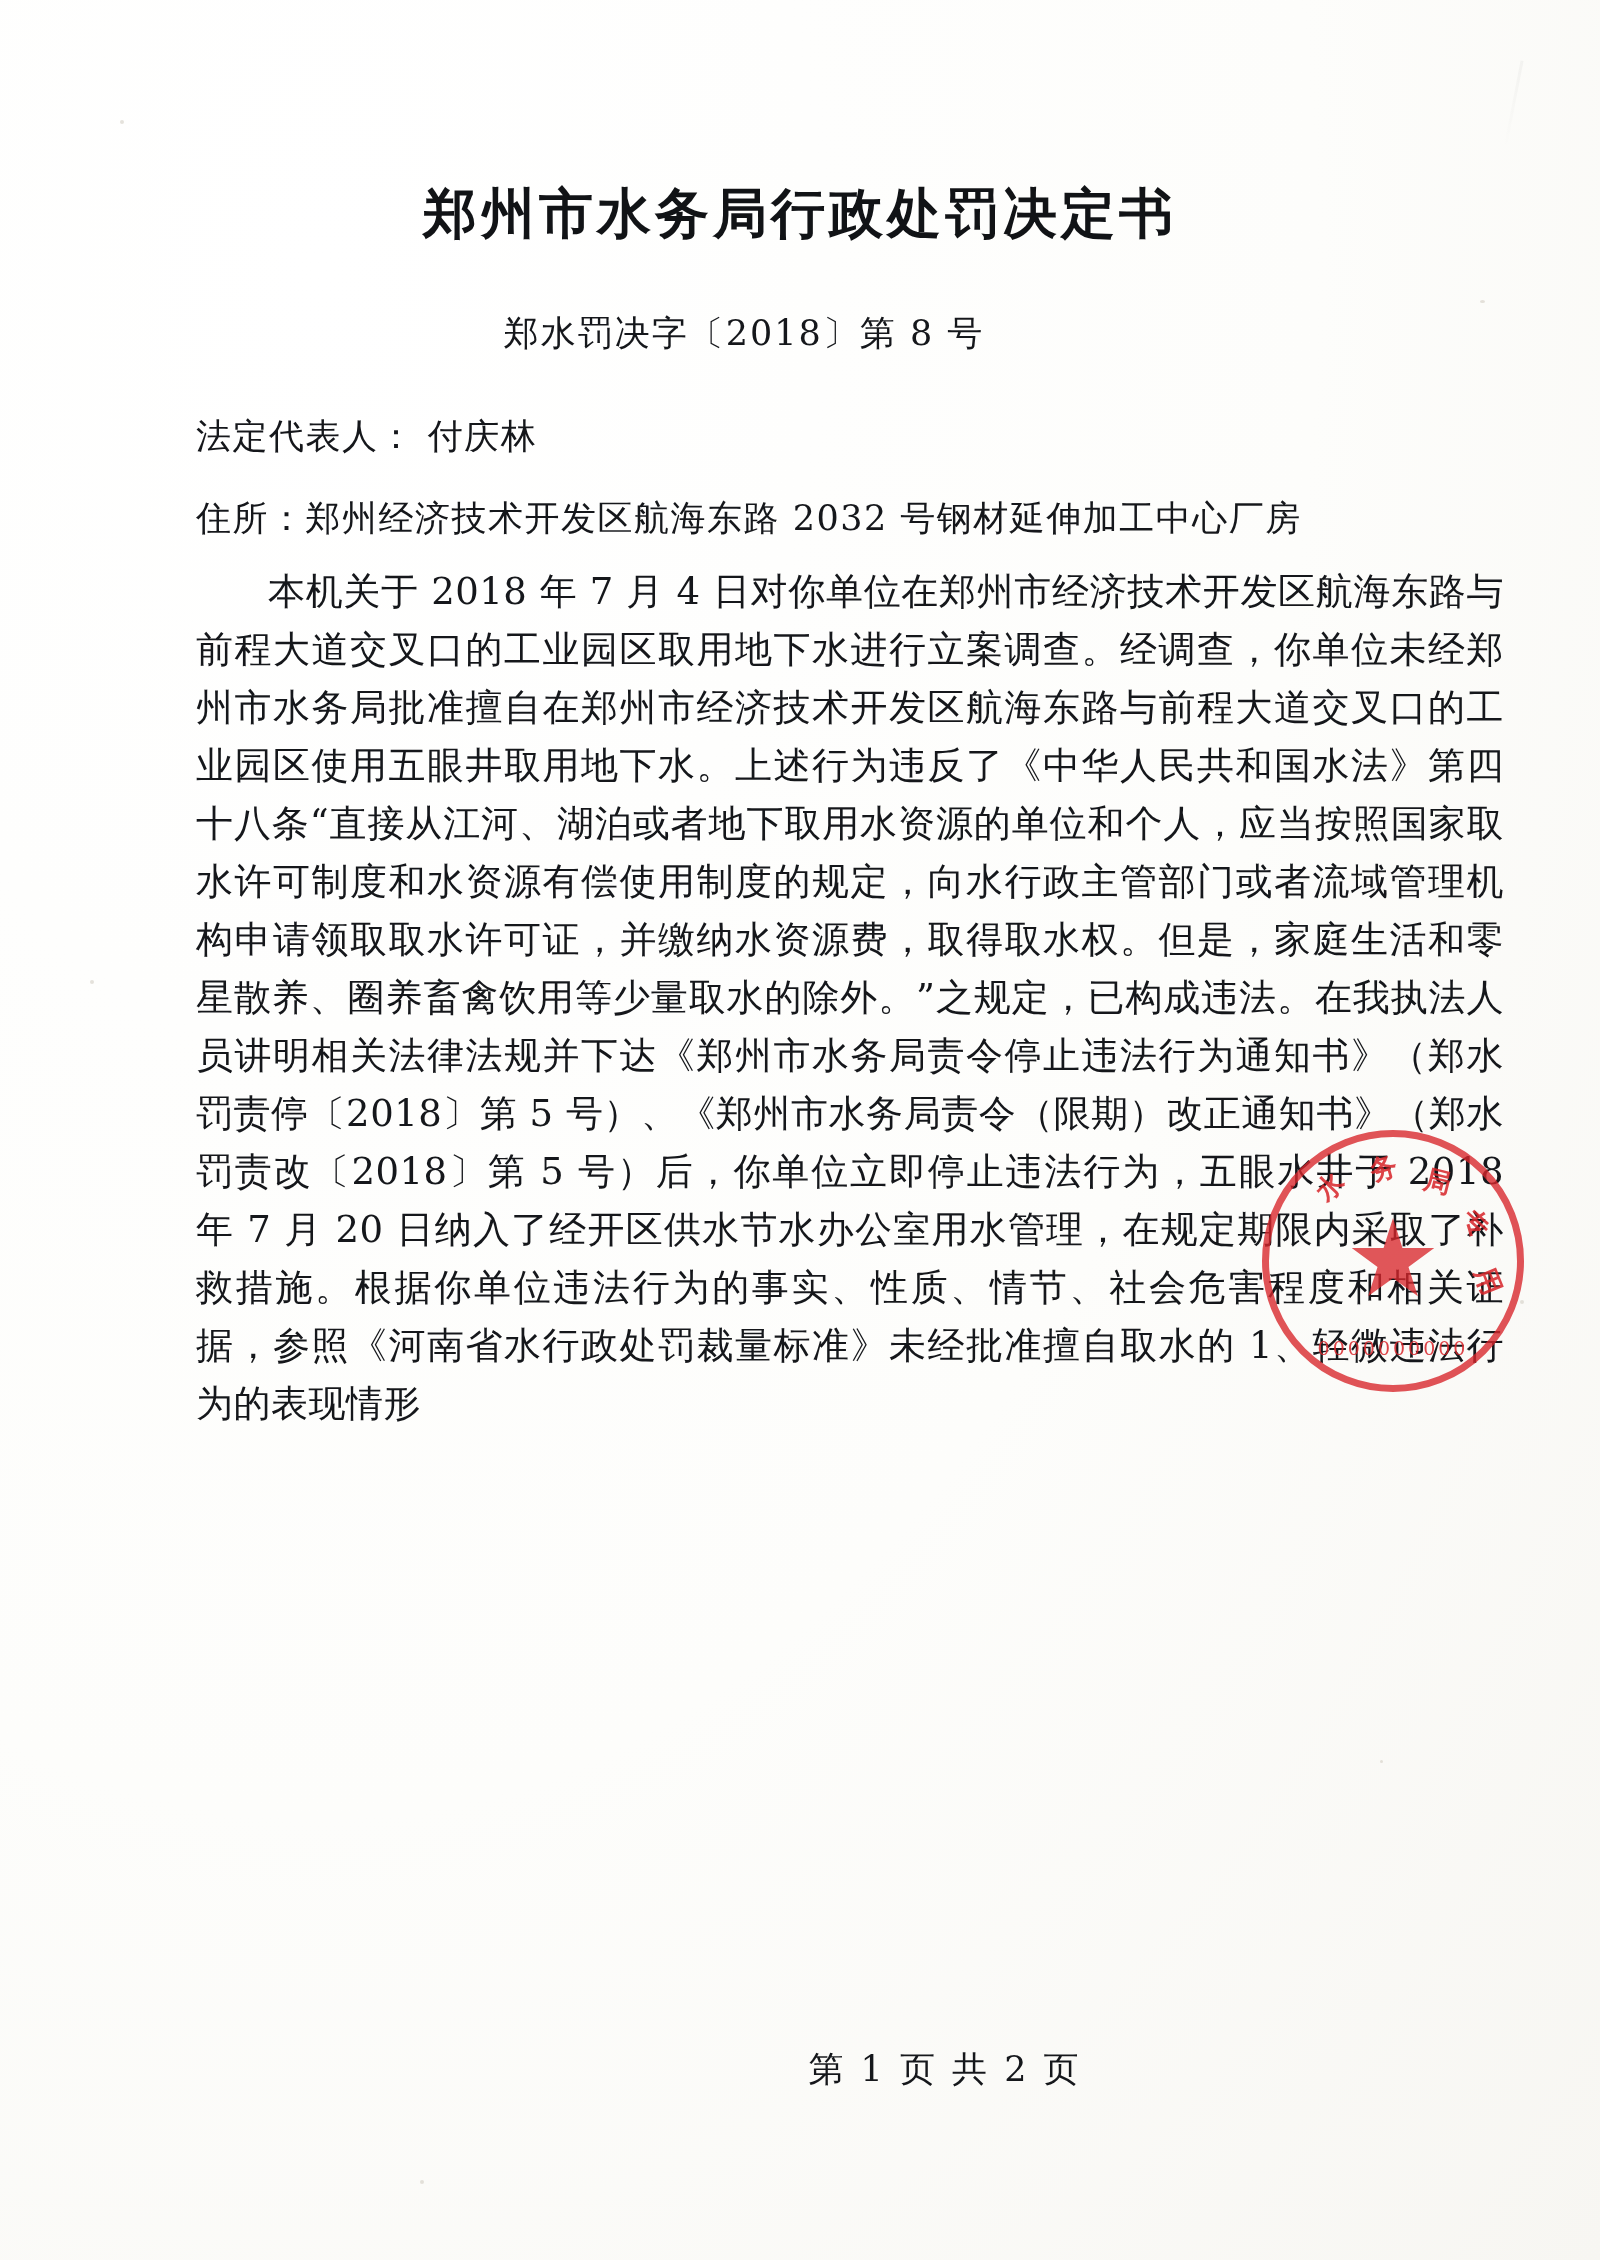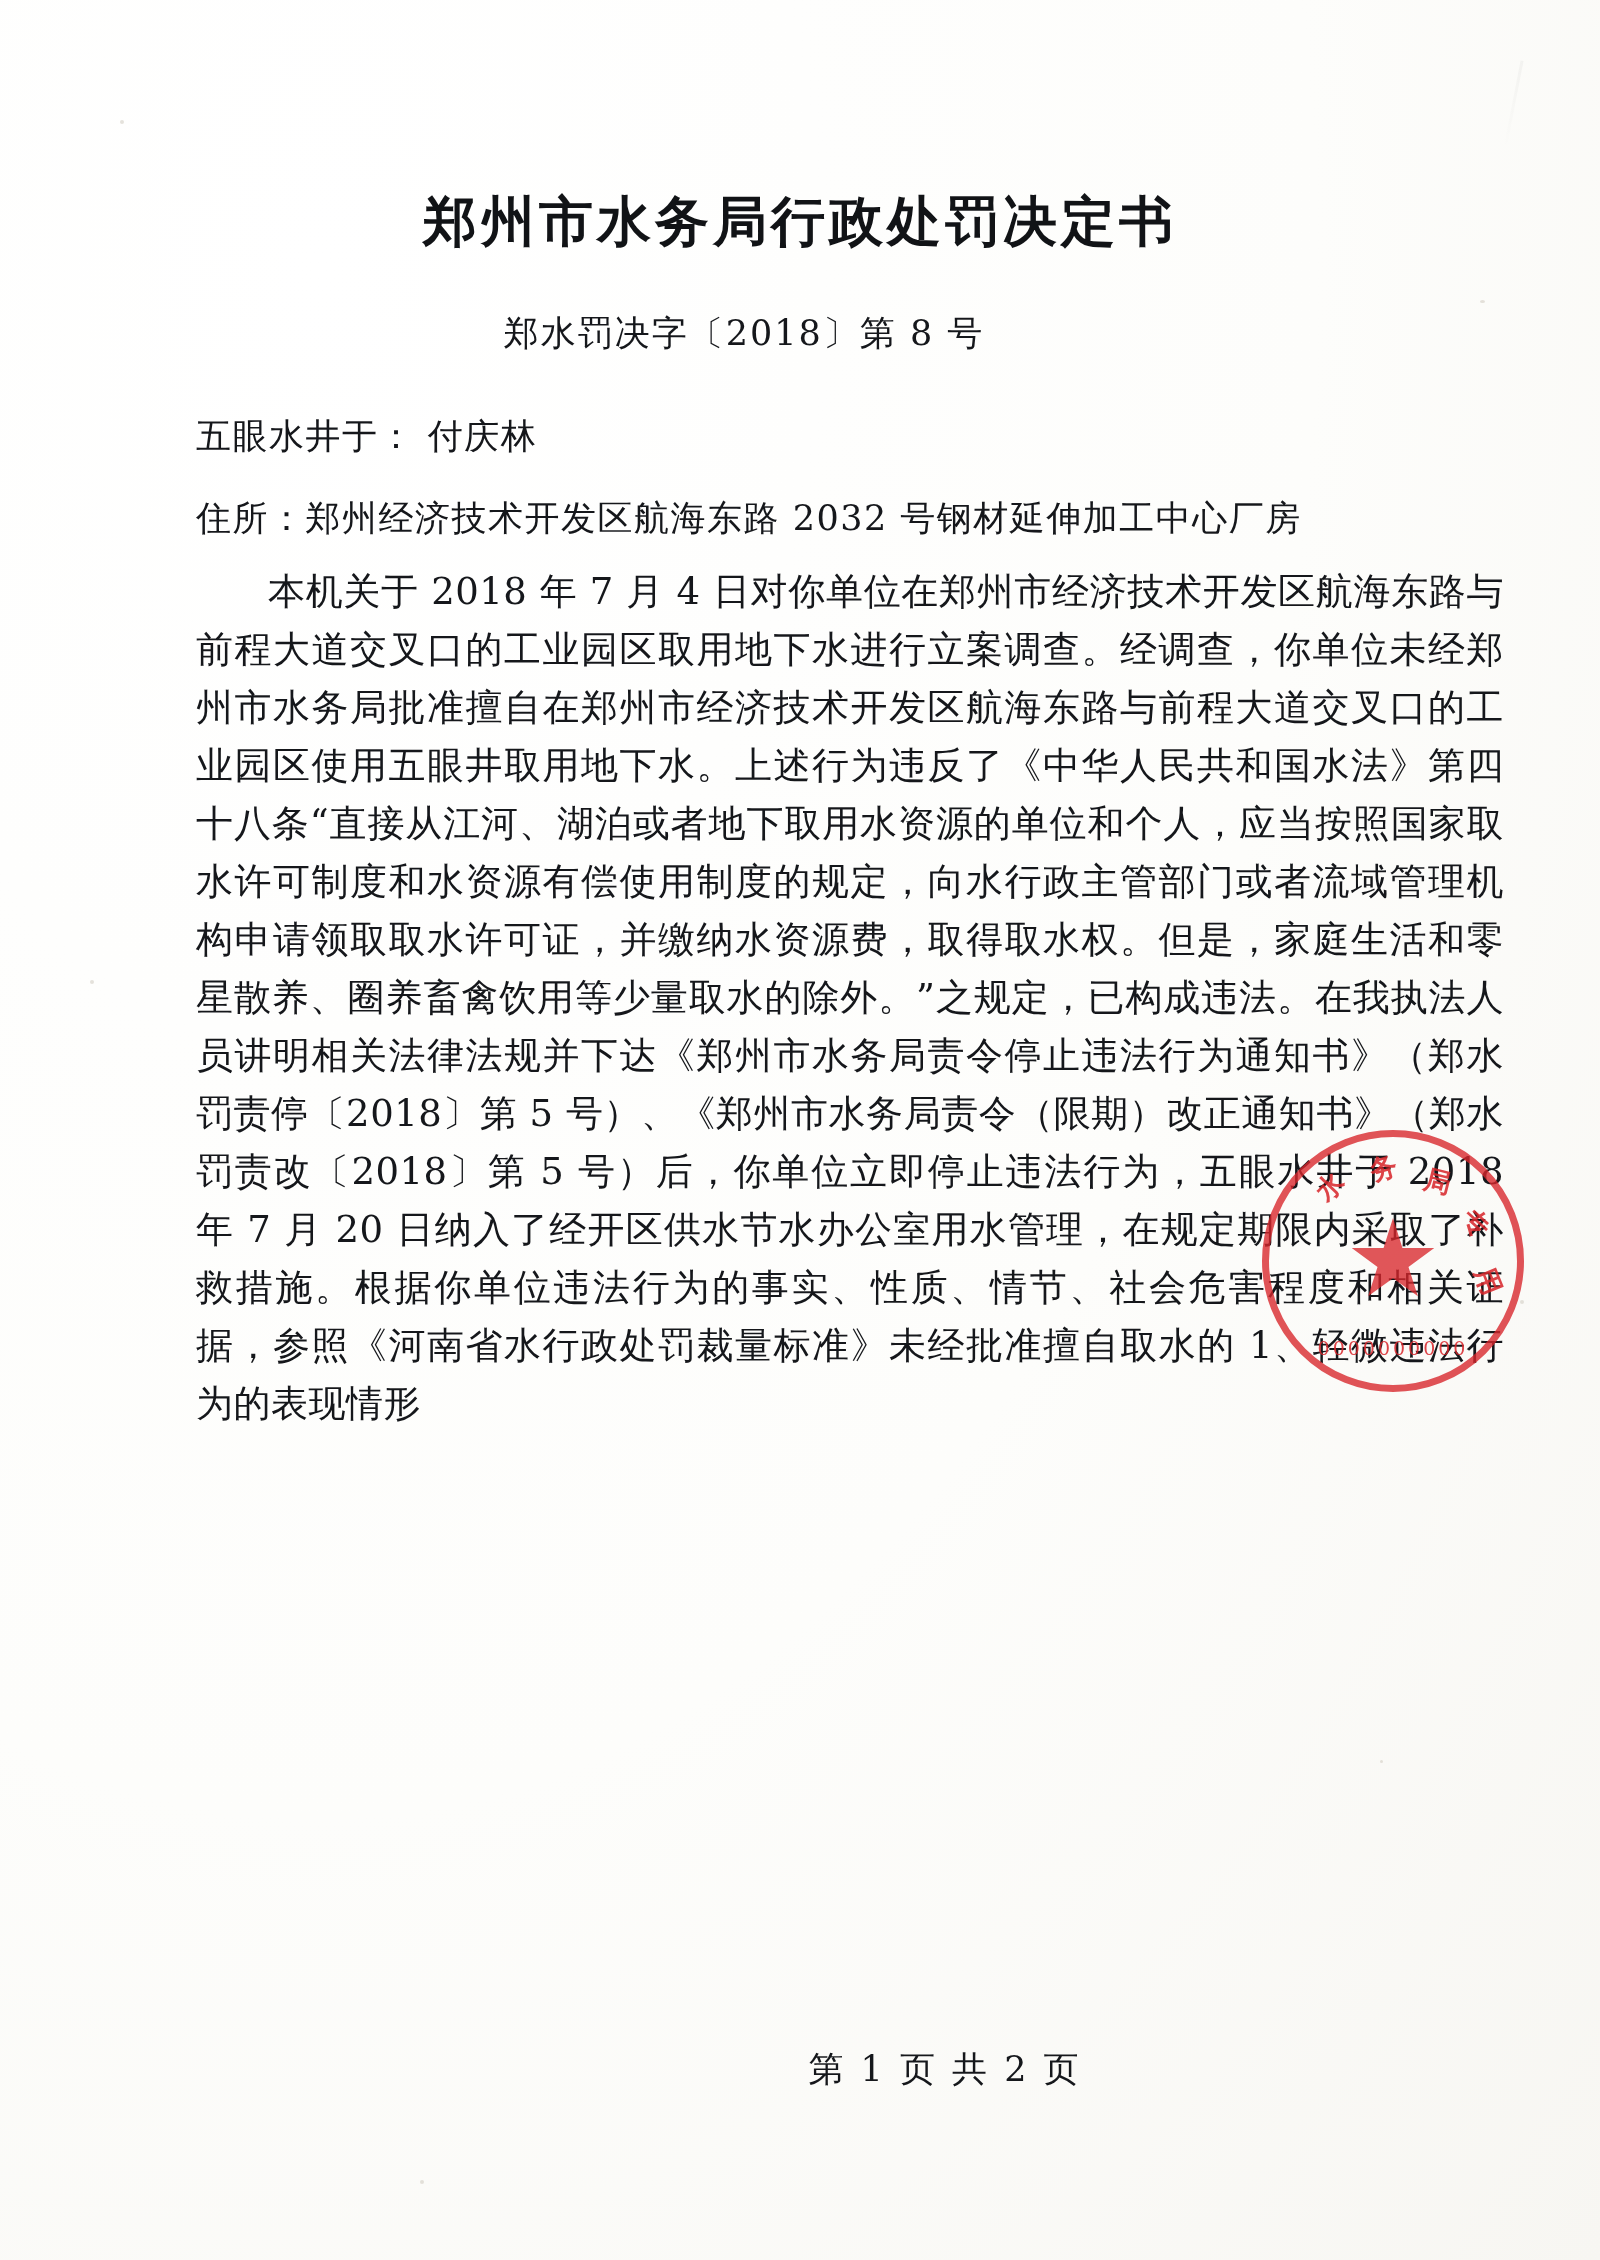--- a/index.html
+++ b/index.html
@@ -47,21 +47,21 @@
     position: absolute;
     left: 0;
     top: 0;
     width: 1600px;
     height: 2260px;
     color: #16181c;
   }
 
   .doc-title {
     position: absolute;
-    top: 186px;
+    top: 178px;
     left: 0;
     width: 1600px;
     text-align: center;
     font-size: 54px;
     font-weight: bold;
     letter-spacing: 4px;
     font-family: "DejaVu Serif", "Liberation Serif", serif;
     color: #111316;
   }
 
@@ -187,21 +187,21 @@
   <div class="speck" style="left:1520px; top:1300px; width:4px; height:4px;"></div>
   <div class="speck" style="left:420px; top:2180px; width:4px; height:4px;"></div>
   <div class="speck" style="left:1380px; top:1760px; width:3px; height:3px;"></div>
 
   <div id="content">
     <div class="doc-title">郑州市水务局行政处罚决定书</div>
 
     <div class="doc-number">郑水罚决字〔2018〕第 8 号</div>
 
     <div class="body-block">
-      <div class="field-line">五眼水井于： 付庆林</div>
+      <div class="field-line">法定代表人： 付庆林</div>
       <div class="field-line">住所：郑州经济技术开发区航海东路 2032 号钢材延伸加工中心厂房</div>
       <div class="para">本机关于 2018 年 7 月 4 日对你单位在郑州市经济技术开发区航海东路与前程大道交叉口的工业园区取用地下水进行立案调查。经调查，你单位未经郑州市水务局批准擅自在郑州市经济技术开发区航海东路与前程大道交叉口的工业园区使用五眼井取用地下水。上述行为违反了《中华人民共和国水法》第四十八条“直接从江河、湖泊或者地下取用水资源的单位和个人，应当按照国家取水许可制度和水资源有偿使用制度的规定，向水行政主管部门或者流域管理机构申请领取取水许可证，并缴纳水资源费，取得取水权。但是，家庭生活和零星散养、圈养畜禽饮用等少量取水的除外。”之规定，已构成违法。在我执法人员讲明相关法律法规并下达《郑州市水务局责令停止违法行为通知书》（郑水罚责停〔2018〕第 5 号）、《郑州市水务局责令（限期）改正通知书》（郑水罚责改〔2018〕第 5 号）后，你单位立即停止违法行为，五眼水井于 2018 年 7 月 20 日纳入了经开区供水节水办公室用水管理，在规定期限内采取了补救措施。根据你单位违法行为的事实、性质、情节、社会危害程度和相关证据，参照《河南省水行政处罚裁量标准》未经批准擅自取水的 1、轻微违法行为的表现情形</div>
     </div>
 
     <div class="footer">第 1 页  共 2 页</div>
 
     <div id="seal">
       <div class="ring"></div>
       <div class="star"></div>
       <div class="seal-text">

